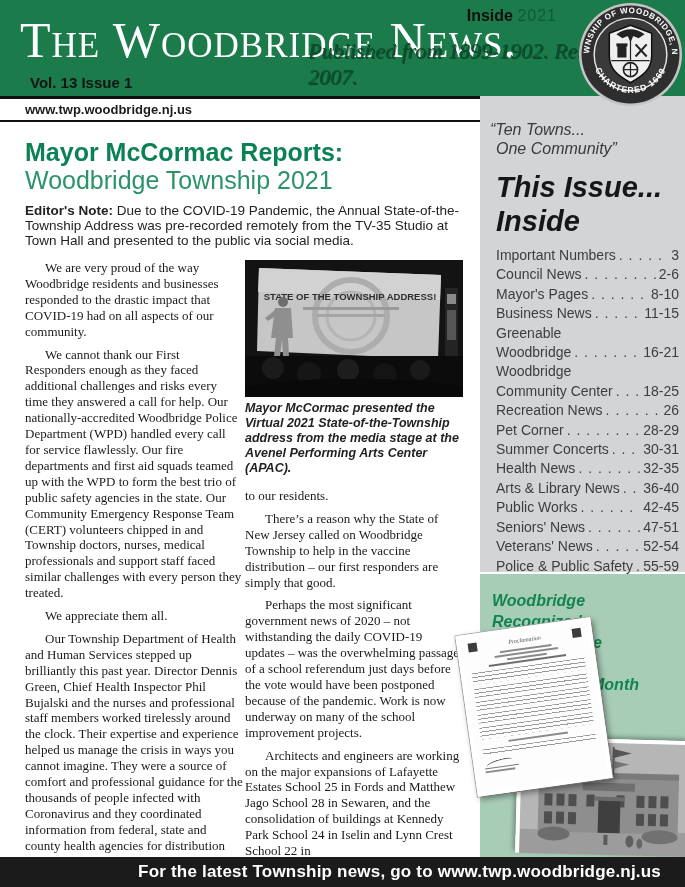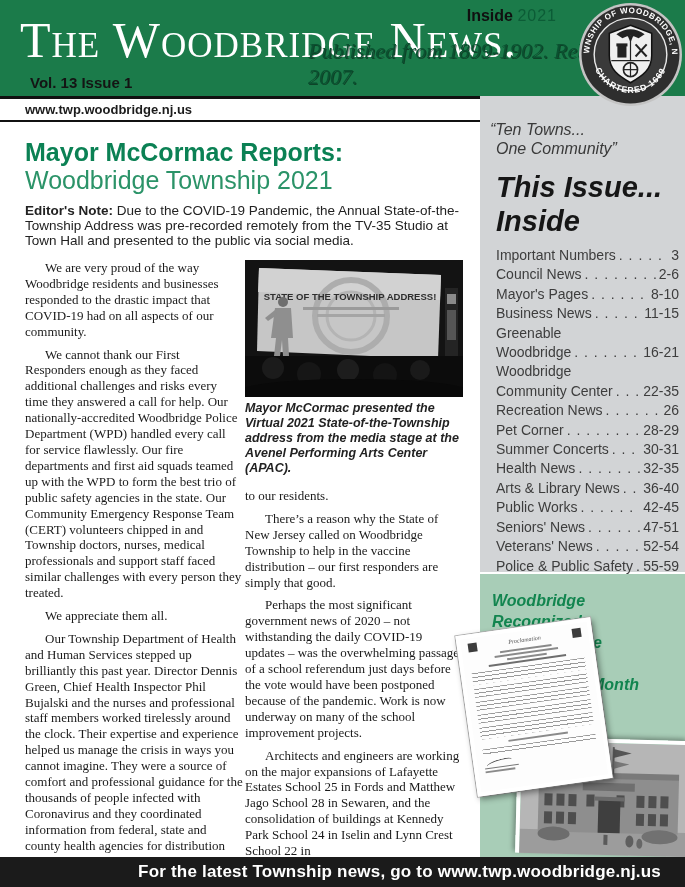--- a/index.html
+++ b/index.html
@@ -237,21 +237,21 @@
       <div class="toc-pre">Greenable</div>
       <div class="toc-row">
         <span class="toc-label">Woodbridge</span>
           <span class="toc-leader"></span>
           <span class="toc-pages">16-21</span>
       </div>
       <div class="toc-pre">Woodbridge</div>
       <div class="toc-row">
         <span class="toc-label">Community Center</span>
           <span class="toc-leader"></span>
-          <span class="toc-pages">22-35</span>
+          <span class="toc-pages">18-25</span>
       </div>
       <div class="toc-row">
         <span class="toc-label">Recreation News</span>
           <span class="toc-leader"></span>
           <span class="toc-pages">26</span>
       </div>
       <div class="toc-row">
         <span class="toc-label">Pet Corner</span>
           <span class="toc-leader"></span>
           <span class="toc-pages">28-29</span>

